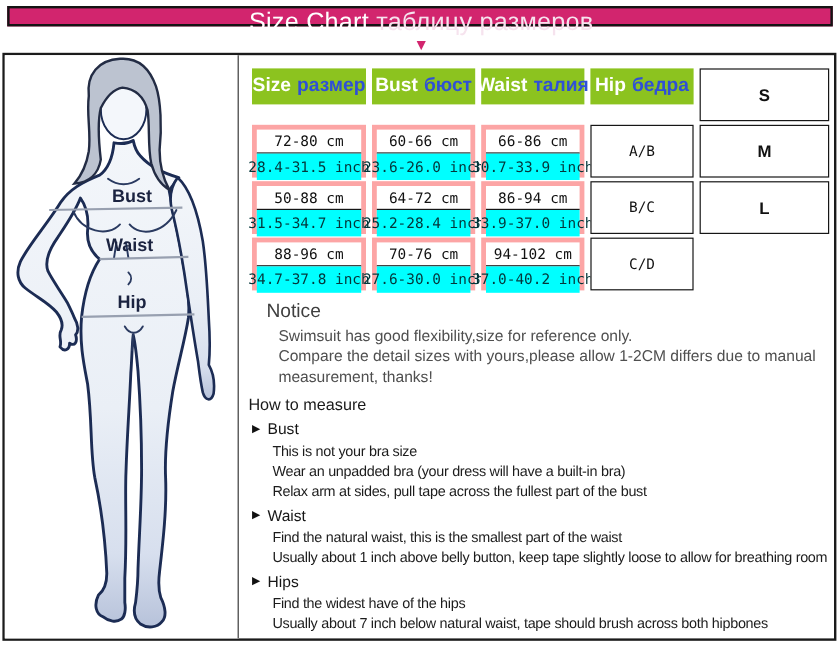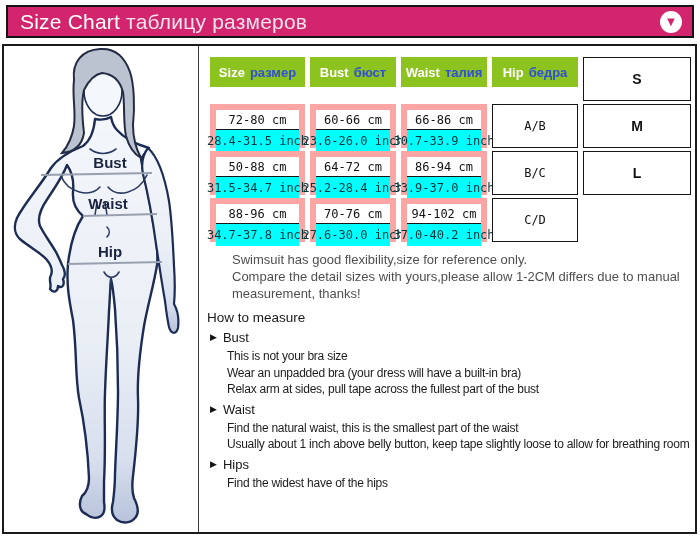--- a/index.html
+++ b/index.html
@@ -1,41 +1,41 @@
 <!DOCTYPE html>
 <html><head>
 <meta charset="utf-8">
 <style>
   html,body{margin:0;padding:0;background:#fff;}
   *{box-sizing:border-box;}
   .canvas{position:relative;width:700px;height:541px;background:#ffffff;font-family:"Liberation Sans",sans-serif;overflow:hidden;}
 
   
-  .hdr{position:absolute;left:6px;top:5px;width:688px;height:33px;background:#d2256e;border:2px solid #141414;display:flex;align-items:center;padding:0 10px 0 12px;}
+  .hdr{position:absolute;left:6px;top:5px;width:688px;height:17px;background:#d2256e;border:2px solid #141414;display:flex;align-items:center;padding:0 10px 0 12px;flex-direction:column;}
   .hdr-title{font-size:21px;color:#ffffff;letter-spacing:0.2px;white-space:nowrap;}
   .hdr-title .ru{color:#f6e3ee;margin-left:6px;}
   .hdr-spacer{flex:1;}
   .hdr-circle{width:22px;height:22px;border-radius:50%;background:#ffffff;display:flex;align-items:center;justify-content:center;cursor:pointer;}
   .hdr-circle span{color:#d2256e;font-size:13px;line-height:1;transform:translateY(-0.5px);}
 
   
   .content{position:absolute;left:2px;top:44px;width:695px;height:490px;border:2px solid #1b1b1b;background:#fff;}
   .figure-panel{position:absolute;left:0;top:0;width:195px;height:100%;border-right:1px solid #3a3a3a;background:#fff;}
   .figure-panel svg{display:block;}
   .right-area{position:absolute;left:196px;top:0;right:0;bottom:0;}
 
   
   .size-table{display:grid;grid-template-columns:95px 86px 86px 86px 108px;column-gap:5px;row-gap:3px;margin:11px 0 0 10px;}
-  .th{height:30px;background:#8cc31f;display:flex;align-items:center;justify-content:center;gap:5px;font-size:13px;font-weight:bold;}
+  .th{height:30px;background:#8cc31f;display:flex;align-items:center;justify-content:center;gap:5px;font-size:16px;font-weight:bold;}
   .th .en{color:#ffffff;}
   .th .ru{color:#2f50d6;}
   .cell-span{border:1px solid #161616;height:44px;display:flex;align-items:center;justify-content:center;background:#fff;}
   .size-val{font-size:14px;font-weight:bold;color:#111;font-family:"Liberation Sans",sans-serif;}
   .cup-val{font-size:12px;color:#111;font-family:"DejaVu Sans Mono",monospace;}
-  .mcol{border:6px solid #fca5a5;height:44px;background:#fff;}
+  .mcol{border:4px solid #fca5a5;height:44px;background:#fff;}
   .mcol .cm{height:20px;border-bottom:1px solid #161616;display:flex;align-items:center;justify-content:center;font-size:12px;color:#111;font-family:"DejaVu Sans Mono",monospace;white-space:nowrap;}
   .mcol .in{height:22px;background:#00ffff;display:flex;align-items:center;justify-content:center;font-size:12px;color:#04363a;font-family:"DejaVu Sans Mono",monospace;white-space:nowrap;}
 
   
   .notice{margin:9px 0 0 22px;color:#4f4f4f;}
   .notice-title{font-size:16px;color:#3f3f3f;margin:0 0 2px 0;}
   .notice p{margin:0 0 0 10px;font-size:13px;line-height:17px;width:470px;color:#4f4f4f;}
 
   
   .howto{margin:8px 0 0 7px;color:#1c1c1c;}
@@ -209,20 +209,21 @@
         <div class="mcol">
           <div class="cm">94-102 cm</div>
           <div class="in">37.0-40.2 inch</div>
         </div>
         <div class="cell-span">
             <span class="cup-val">C/D</span>
           </div>
       </div>
 
       <div class="notice">
+        <div class="notice-title">Notice</div>
         <p>Swimsuit has good flexibility,size for reference only.</p>
         <p>Compare the detail sizes with yours,please allow 1-2CM differs due to manual measurement, thanks!</p>
       </div>
 
       <div class="howto">
         <div class="howto-title">How to measure</div>
 
         <div class="ht-label">
           <span class="ht-bullet">▶</span>
           <span>Bust</span>
@@ -236,17 +237,18 @@
           <span>Waist</span>
         </div>
         <div class="ht-line">Find the natural waist, this is the smallest part of the waist</div>
         <div class="ht-line">Usually about 1 inch above belly button, keep tape slightly loose to allow for breathing room</div>
 
         <div class="ht-label">
           <span class="ht-bullet">▶</span>
           <span>Hips</span>
         </div>
         <div class="ht-line">Find the widest have of the hips</div>
+        <div class="ht-line">Usually about 7 inch below natural waist, tape should brush across both hipbones</div>
       </div>
 
     </div>
   </div>
 </div>
 
 </body></html>

